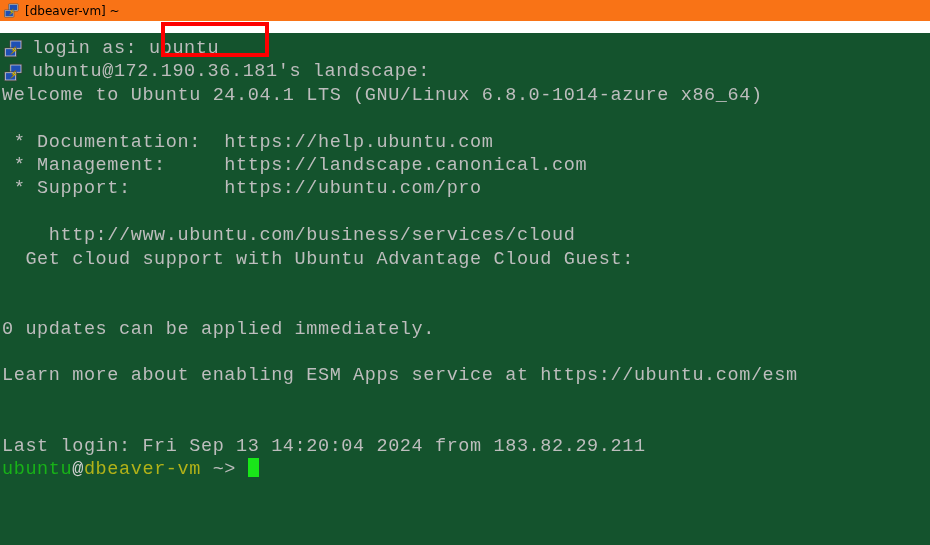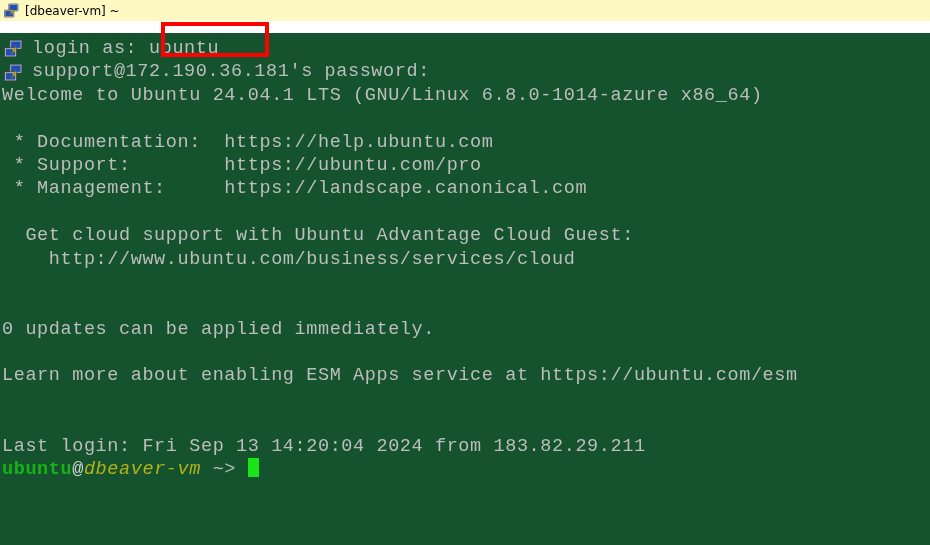--- a/index.html
+++ b/index.html
@@ -33,21 +33,21 @@
     background: #d2860d;
   }
 
   
   .titlebar {
     position: absolute;
     left: 0;
     top: 0;
     width: 930px;
     height: 21px;
-    background: #fef9c3;
+    background: #f97316;
     display: flex;
     align-items: center;
     padding-left: 4px;
     box-sizing: border-box;
   }
   .titlebar-text {
     font-family: "DejaVu Sans", "Liberation Sans", sans-serif;
     font-size: 12px;
     color: #000000;
     margin-left: 6px;
@@ -98,22 +98,22 @@
     height: 22px;
     display: inline-flex;
     align-items: center;
     justify-content: flex-start;
     flex: 0 0 30px;
     padding-left: 2px;
     box-sizing: border-box;
   }
   .blank { height: 23.4px; display:block; }
 
-  .c-green  { color: #18b218; font-weight: bold; }
-  .c-yellow { color: #b2b218; font-style: italic; }
+  .c-green  { color: #18b218; }
+  .c-yellow { color: #b2b218; }
   .c-white  { color: #d0d0d0; }
 
   .cursor {
     display: inline-block;
     width: 11px;
     height: 19px;
     background: #19e619;
     vertical-align: -3px;
   }
 
@@ -170,31 +170,31 @@
       <div class="line with-icon">
         <span class="icon-slot">
           <svg viewBox="0 0 16 16" width="19" height="19" xmlns="http://www.w3.org/2000/svg">
             <rect x="5" y="1" width="10" height="7.5" rx="0.5" fill="#d7d7d7" stroke="#3a3a3a" stroke-width="0.7"></rect>
             <rect x="6" y="2" width="8" height="5.5" fill="#1f4fb4"></rect>
             <rect x="0.5" y="7.5" width="10" height="7.5" rx="0.5" fill="#d7d7d7" stroke="#3a3a3a" stroke-width="0.7"></rect>
             <rect x="1.5" y="8.5" width="8" height="5.5" fill="#1f4fb4"></rect>
             <path d="M10 6 L6.5 9.5 L8.5 9.7 L5.5 13 L10.5 9.3 L8.3 9.1 Z" fill="#ffd900" stroke="#8a6d00" stroke-width="0.4"></path>
           </svg>
         </span>
-        <span>support@172.190.36.181's password:</span>
+        <span>ubuntu@172.190.36.181's landscape:</span>
       </div>
 
       <div class="line">Welcome to Ubuntu 24.04.1 LTS (GNU/Linux 6.8.0-1014-azure x86_64)</div>
       <div class="blank"></div>
       <div class="line"> * Documentation:  https://help.ubuntu.com</div>
+      <div class="line"> * Management:     https://landscape.canonical.com</div>
       <div class="line"> * Support:        https://ubuntu.com/pro</div>
-      <div class="line"> * Management:     https://landscape.canonical.com</div>
-      <div class="blank"></div>
+      <div class="blank"></div>
+      <div class="line">    http://www.ubuntu.com/business/services/cloud</div>
       <div class="line">  Get cloud support with Ubuntu Advantage Cloud Guest:</div>
-      <div class="line">    http://www.ubuntu.com/business/services/cloud</div>
       <div class="blank"></div>
       <div class="blank"></div>
       <div class="line">0 updates can be applied immediately.</div>
       <div class="blank"></div>
       <div class="line">Learn more about enabling ESM Apps service at https://ubuntu.com/esm</div>
       <div class="blank"></div>
       <div class="blank"></div>
       <div class="line">Last login: Fri Sep 13 14:20:04 2024 from 183.82.29.211</div>
 
       <div class="line"><span class="c-green">ubuntu</span><span class="c-white">@</span><span class="c-yellow">dbeaver-vm</span><span> ~&gt; </span><span class="cursor"></span></div>

